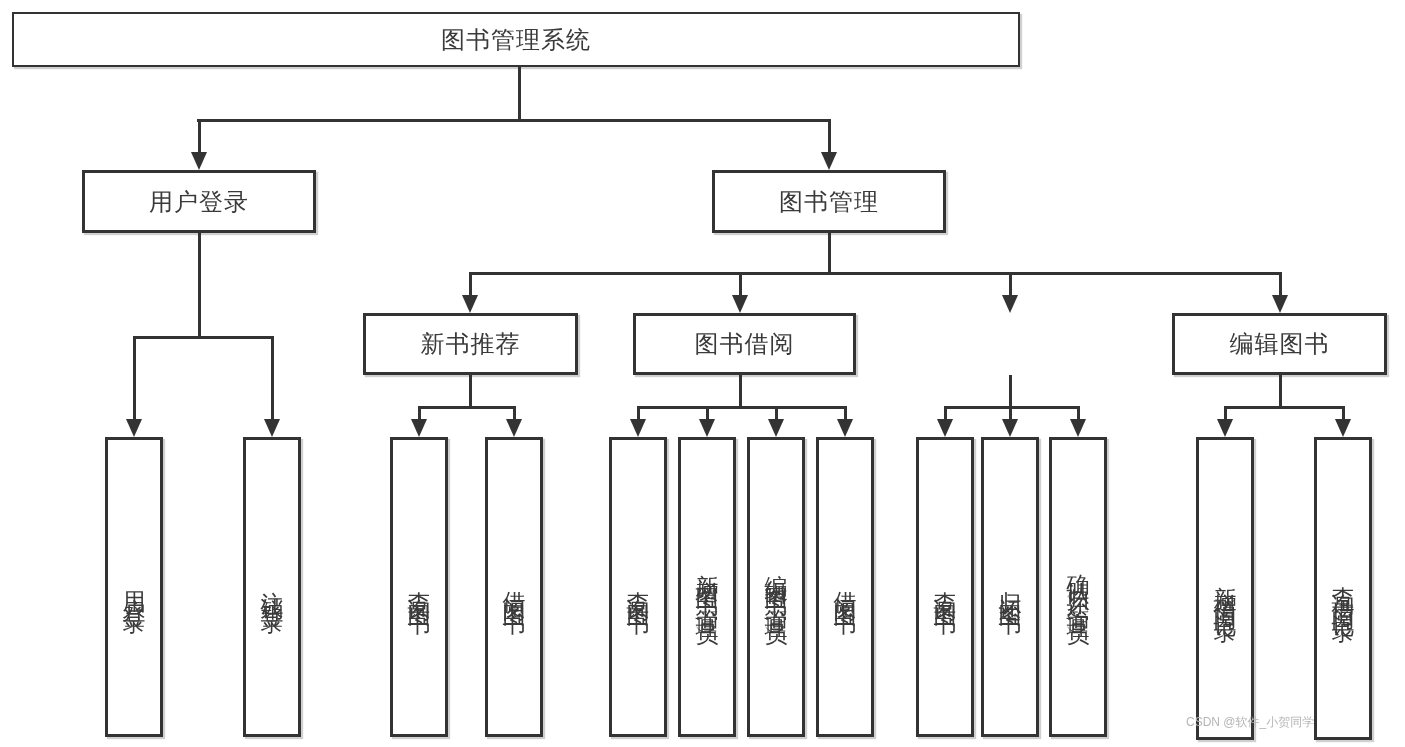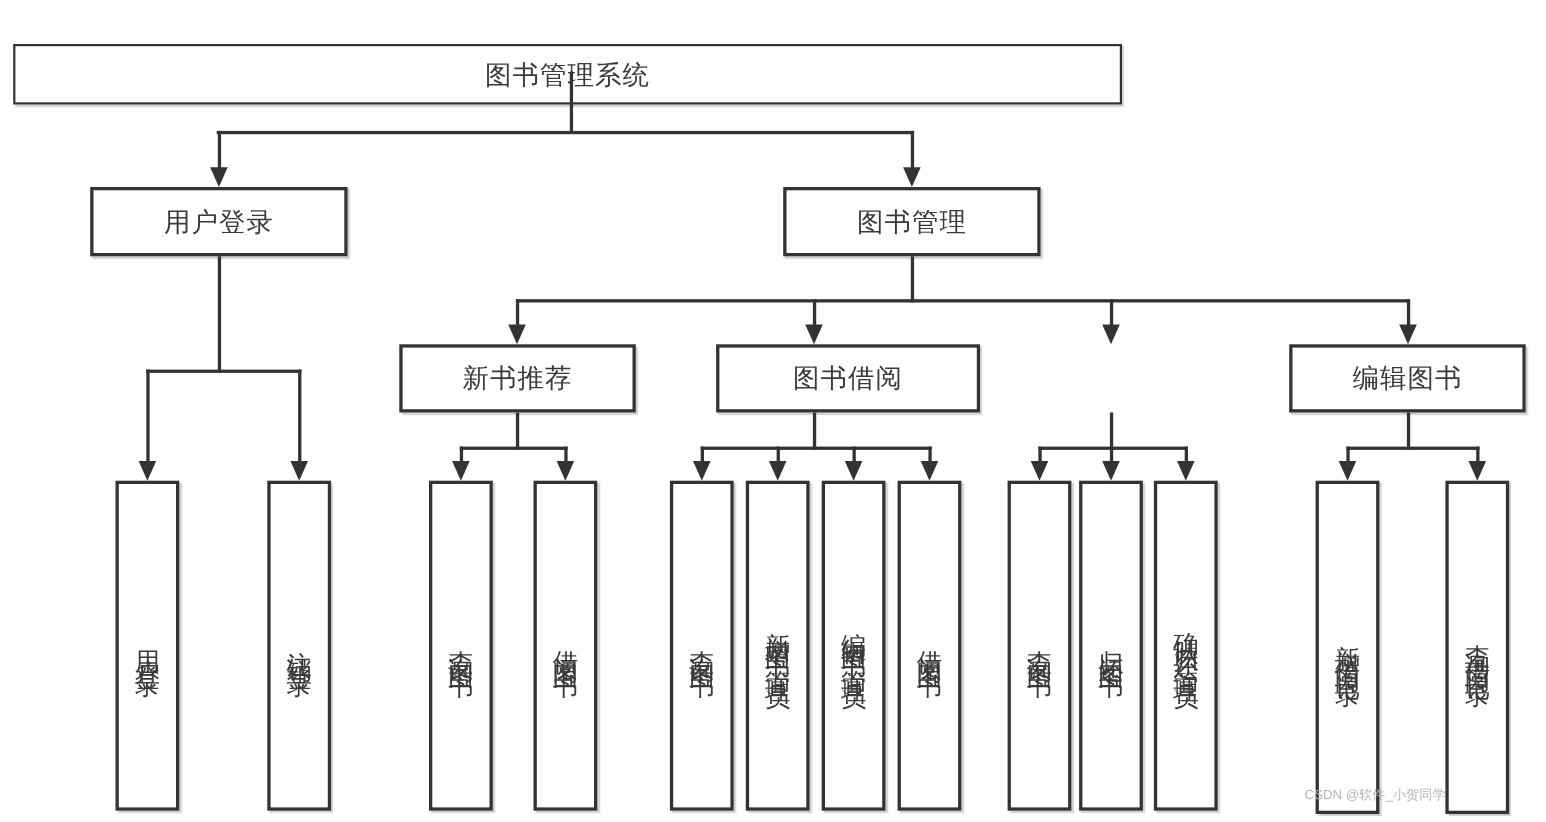--- a/index.html
+++ b/index.html
@@ -30,21 +30,21 @@
     letter-spacing: 1px;
     white-space: nowrap;
   }
   .node.v {
     writing-mode: vertical-rl;
     text-orientation: mixed;
     font-size: 23px;
     letter-spacing: 7px;
     line-height: 1;
   }
-  .node.root { border-width: 2px; margin-top: 28px; }
+  .node.root { border-width: 2px; }
 
   
   .vline { position: absolute; width: 3px; background: #333333; }
   .hline { position: absolute; height: 3px; background: #333333; }
   .arr {
     position: absolute;
     width: 0; height: 0;
     border-left: 8px solid transparent;
     border-right: 8px solid transparent;
     border-top: 18px solid #333333;
@@ -89,21 +89,21 @@
   <div class="vline" style="left:469px; top:272px; height:26px;"></div>
   <div class="arr" style="left:462px; top:295px;"></div>
   <div class="vline" style="left:739px; top:272px; height:26px;"></div>
   <div class="arr" style="left:732px; top:295px;"></div>
   <div class="vline" style="left:1009px; top:272px; height:26px;"></div>
   <div class="arr" style="left:1002px; top:295px;"></div>
   <div class="vline" style="left:1279px; top:272px; height:26px;"></div>
   <div class="arr" style="left:1272px; top:295px;"></div>
 
   <div class="node h" style="left:363px; top:313px; width:215px; height:62px;">新书推荐</div>
-  <div class="node h" style="left:651px; top:313px; width:240px; height:62px;">图书借阅</div>
+  <div class="node h" style="left:633px; top:313px; width:223px; height:62px;">图书借阅</div>
   <div class="node h" style="left:1172px; top:313px; width:215px; height:62px;">编辑图书</div>
 
   <div class="vline" style="left:469px; top:375px; height:34px;"></div>
   <div class="vline" style="left:739px; top:375px; height:34px;"></div>
   <div class="vline" style="left:1009px; top:375px; height:34px;"></div>
   <div class="vline" style="left:1279px; top:375px; height:34px;"></div>
 
   <div class="hline" style="left:418px; top:406px; width:98px;"></div>
   <div class="vline" style="left:418px; top:406px; height:17px;"></div>
   <div class="arr" style="left:411px; top:419px;"></div>

